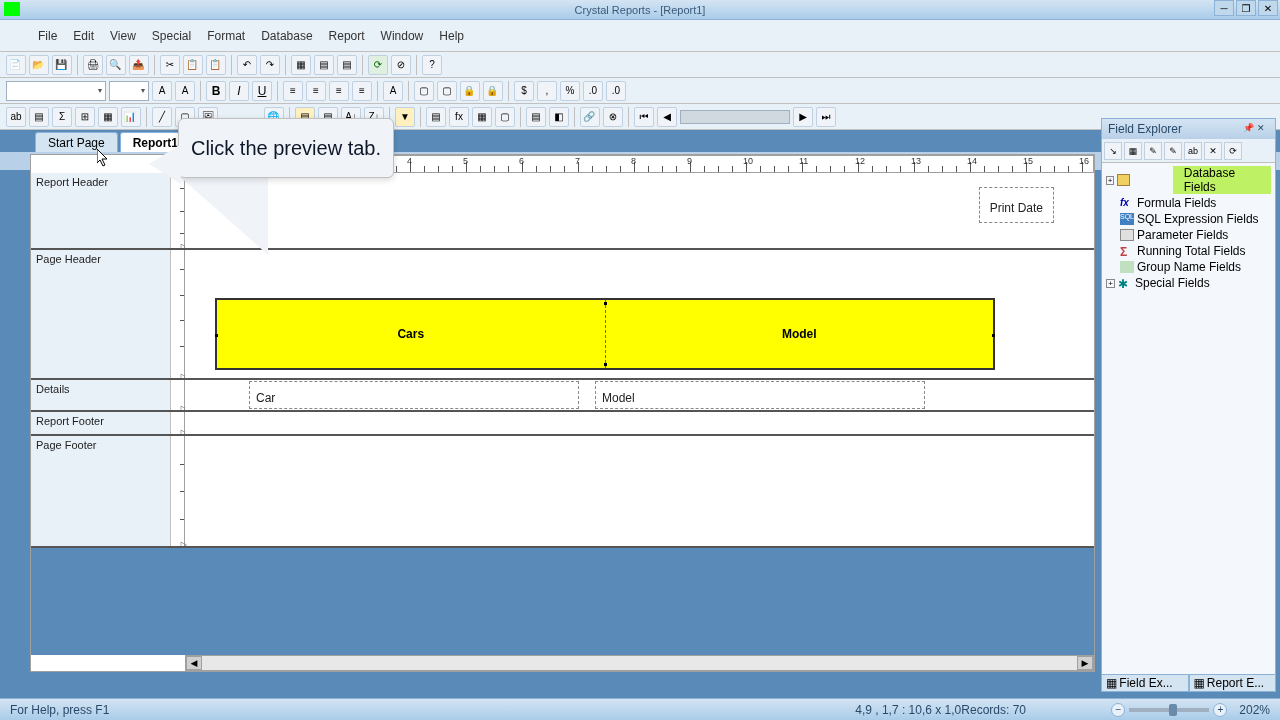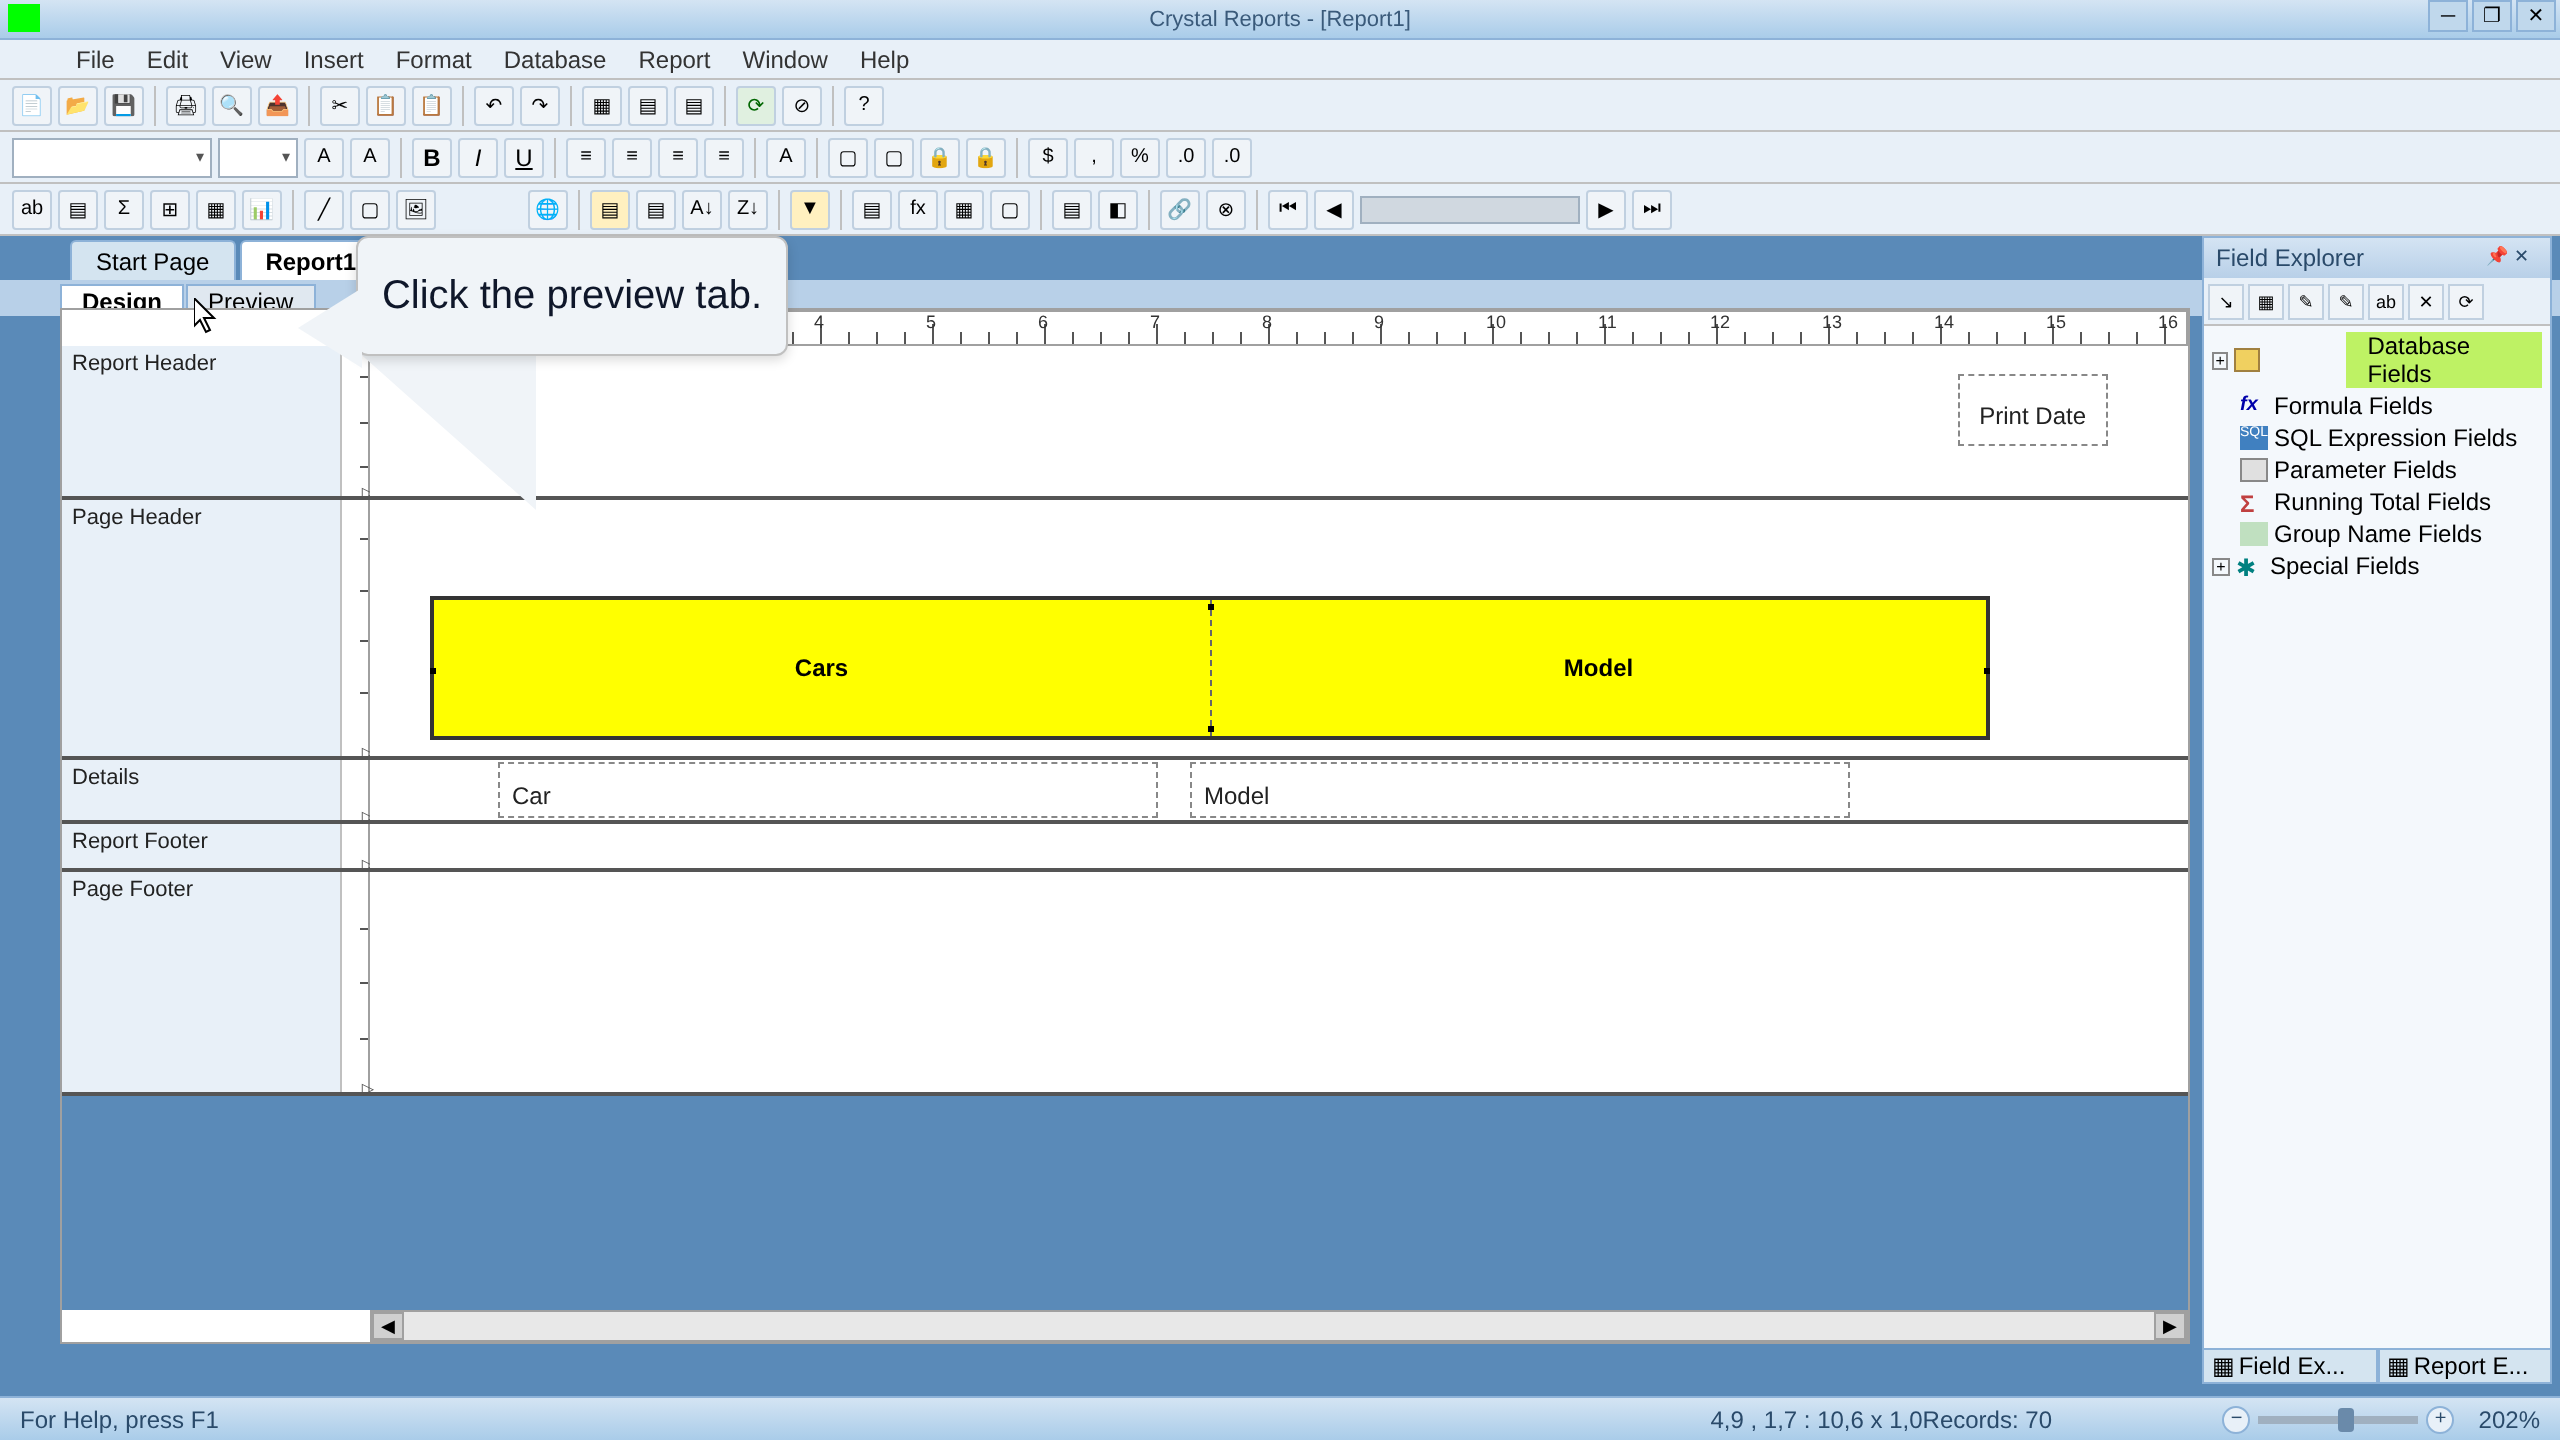--- a/index.html
+++ b/index.html
@@ -6,21 +6,21 @@
 body { background: #5a8ab8; width: 1280px; height: 720px; overflow: hidden; position: relative; }
 
 
 .titlebar { height: 20px; background: linear-gradient(to bottom, #d4e4f3, #a9cce9); display: flex; align-items: center; justify-content: center; position: relative; border-bottom: 1px solid #8db2d8; }
 .titlebar-text { color: #3a5a7a; font-size: 11px; }
 .titlebar-btns { position: absolute; right: 2px; top: 0; display: flex; gap: 2px; }
 .titlebar-btn { width: 20px; height: 16px; background: #c0d8ec; border: 1px solid #8db2d8; display: flex; align-items: center; justify-content: center; cursor: pointer; font-size: 10px; }
 .titlebar-left { position: absolute; left: 4px; top: 2px; width: 16px; height: 14px; background: #0f0; }
 
 
-.menubar { height: 20px; background: #e8f0f8; display: flex; align-items: center; padding-left: 30px; border-bottom: 1px solid #c0c0c0; }
+.menubar { height: 32px; background: #e8f0f8; display: flex; align-items: center; padding-left: 30px; border-bottom: 1px solid #c0c0c0; }
 .menu-item { padding: 2px 8px; cursor: pointer; color: #333; }
 
 
 .toolbar { height: 26px; background: #e8f0f8; display: flex; align-items: center; padding: 0 6px; gap: 3px; border-bottom: 1px solid #c0c0c0; }
 .tb-btn { width: 20px; height: 20px; background: #f0f4f8; border: 1px solid #c0d0e0; border-radius: 2px; cursor: pointer; display: inline-flex; align-items: center; justify-content: center; font-size: 10px; }
 .tb-btn.green { background: #e0f0e0; color: #060; }
 .tb-btn.yellow { background: #fff0c0; }
 .tb-sep { width: 1px; height: 20px; background: #c0c0c0; margin: 0 2px; }
 .tb-combo { height: 20px; background: #fff; border: 1px solid #a0b0c0; min-width: 100px; display: inline-flex; align-items: center; padding: 0 4px; position: relative; }
 .tb-combo::after { content: '▾'; position: absolute; right: 3px; font-size: 8px; color: #555; }
@@ -131,21 +131,21 @@
     <div class="titlebar-btn">─</div>
     <div class="titlebar-btn">❐</div>
     <div class="titlebar-btn">✕</div>
   </div>
 </div>
 
 <div class="menubar">
   <span class="menu-item">File</span>
   <span class="menu-item">Edit</span>
   <span class="menu-item">View</span>
-  <span class="menu-item">Insert</span>
+  <span class="menu-item">Special</span>
   <span class="menu-item">Format</span>
   <span class="menu-item">Database</span>
   <span class="menu-item">Report</span>
   <span class="menu-item">Window</span>
   <span class="menu-item">Help</span>
 </div>
 
 <div class="toolbar">
   <span class="tb-btn">📄</span>
   <span class="tb-btn">📂</span>

